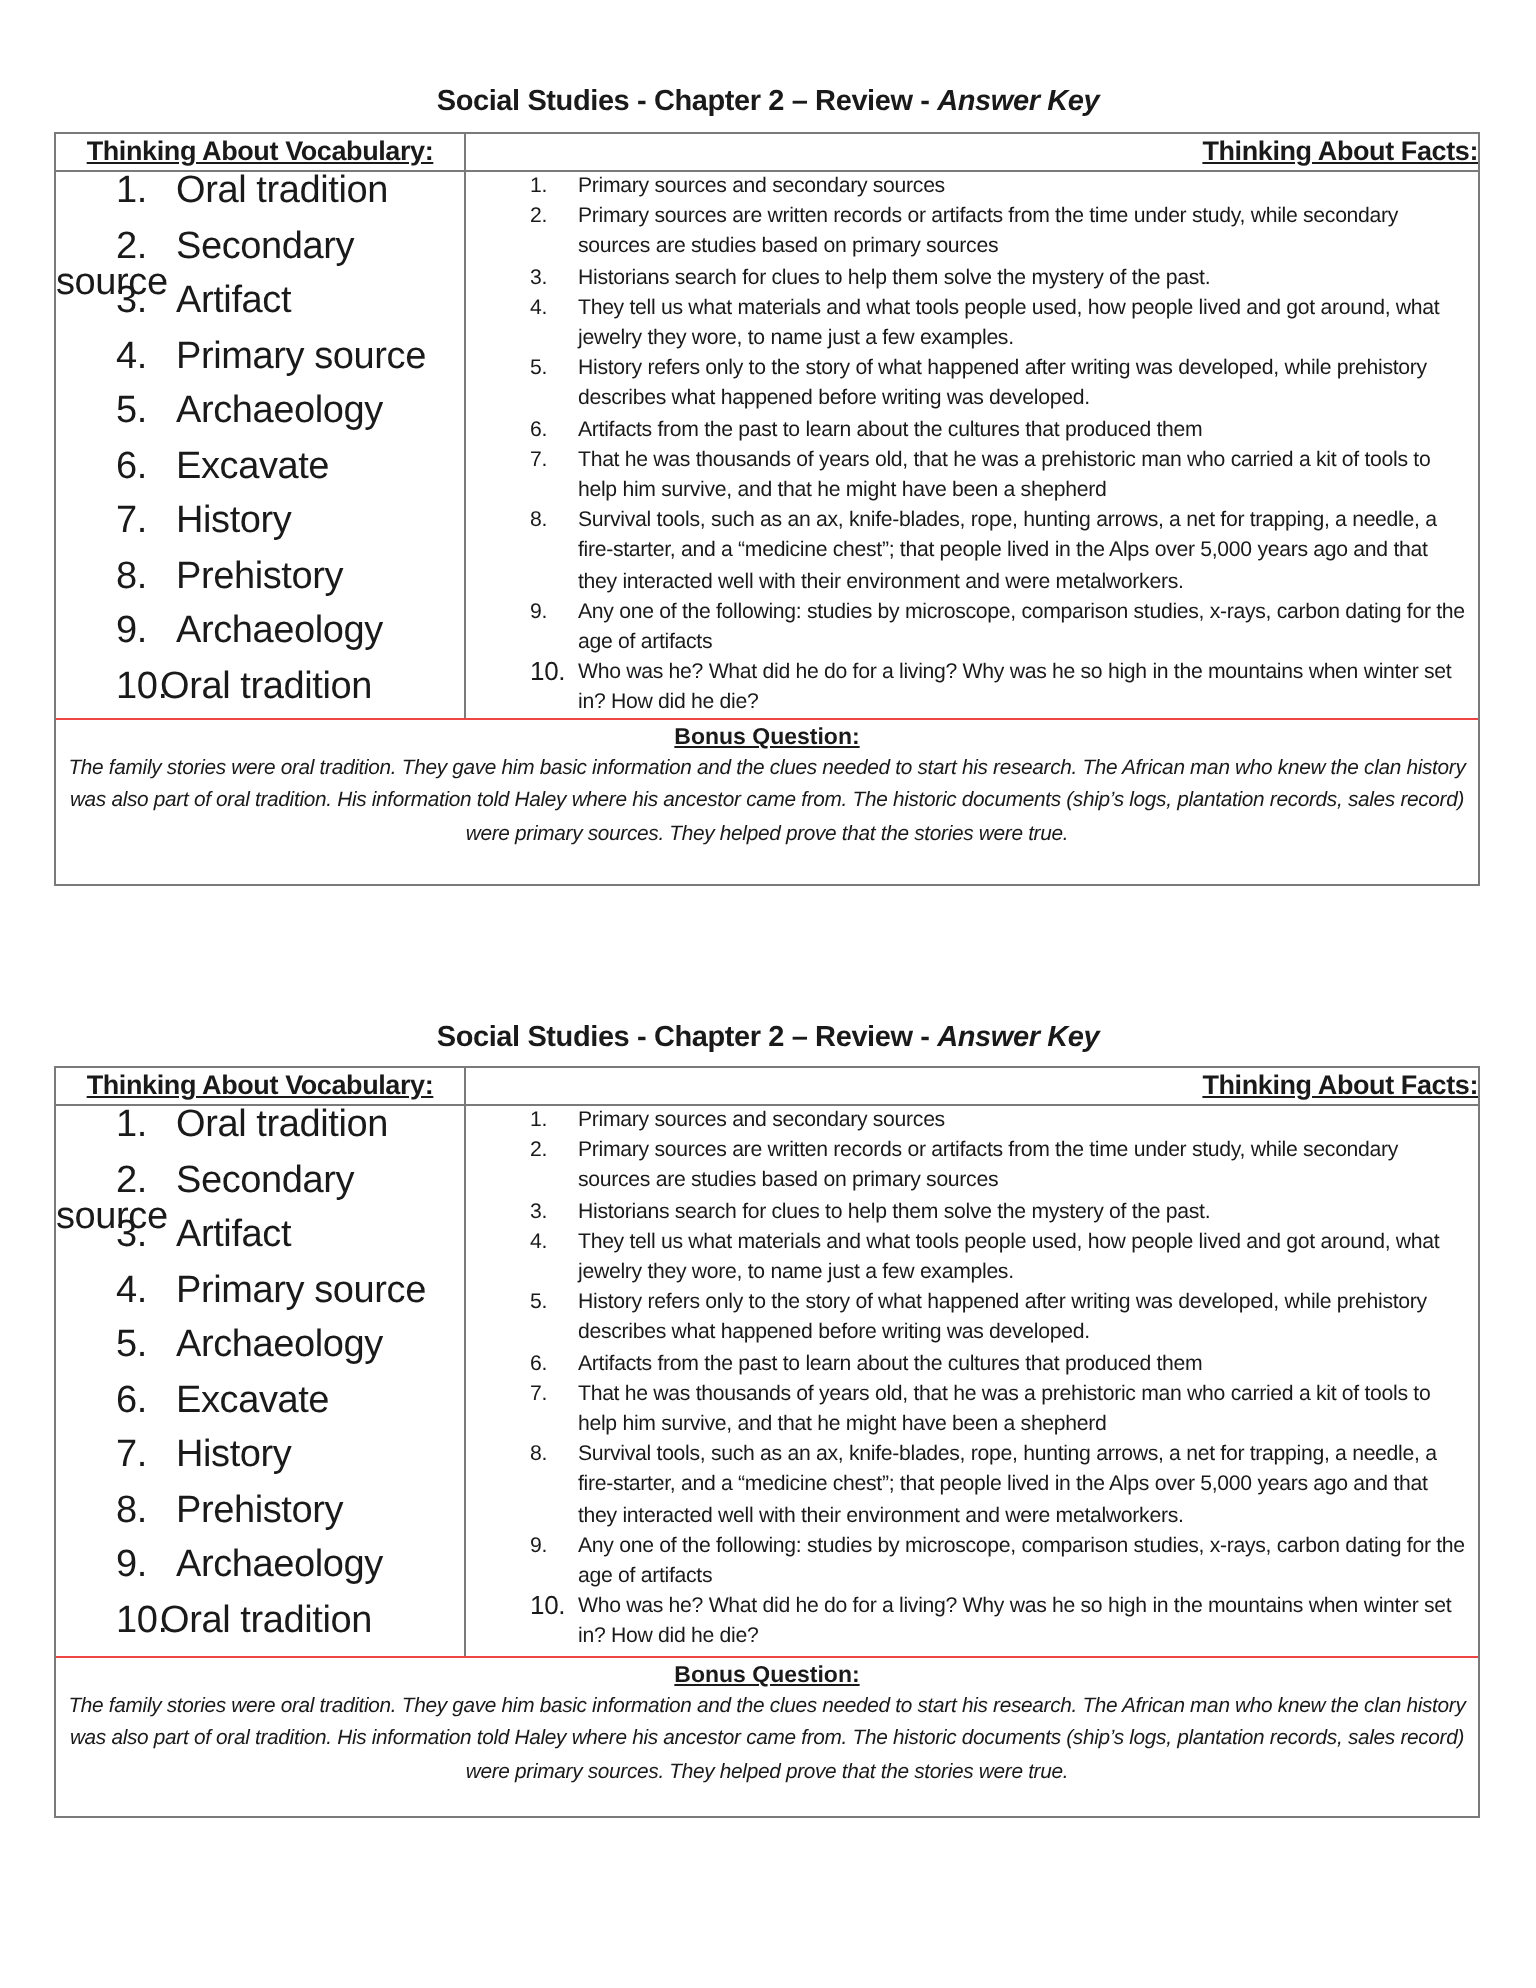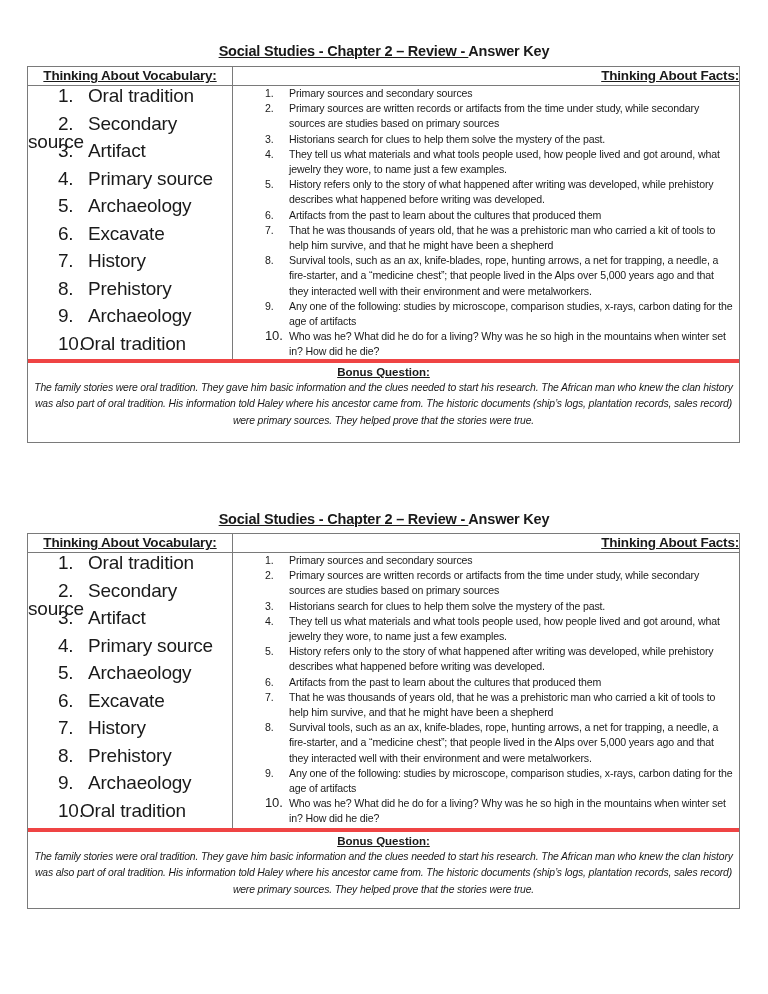--- a/index.html
+++ b/index.html
@@ -1,38 +1,38 @@
 <!DOCTYPE html>
 <html><head>
 <meta charset="utf-8">
 <style>
   html, body { margin: 0; padding: 0; background: #ffffff; }
   body { width: 768px; height: 994px; position: relative; overflow: hidden;
          font-family: "Liberation Sans", sans-serif; color: #1a1a1a; }
   .block { position: absolute; left: 0; width: 768px; }
   .title { position: absolute; left: 0; width: 768px; text-align: center;
            font-size: 14.5px; font-weight: bold; letter-spacing: -0.2px; }
-  .title .main { text-decoration: underline; }
-  .title .key { }
+  .title .main { }
+  .title .key { font-style: italic; }
   .box { position: absolute; left: 27px; width: 713px; border: 1px solid #7a7a7a; box-sizing: border-box; padding-left: 44px; }
   .hdr-row { position: absolute; left: 0; top: 0; width: 100%; height: 18px; border-bottom: 1px solid #7a7a7a; }
   .col-div { position: absolute; left: 204px; top: 0; width: 1px; background: #7a7a7a; }
   .hdr { position: absolute; top: 1px; font-size: 13.5px; font-weight: bold; text-decoration: underline; letter-spacing: -0.2px; }
   .hdr-vocab { left: 0; width: 204px; text-align: center; }
   .hdr-facts { left: 205px; width: 506px; text-align: right; }
   .vocab-list { position: absolute; left: 0; top: 20px; width: 204px; margin: 0; padding: 0; list-style: none; }
   .vocab-list li { height: 27.5px; font-size: 19px; line-height: 18px; letter-spacing: -0.2px; }
   .vocab-list .num { display: inline-block; width: 30px; text-align: left; padding-left: 30px; box-sizing: content-box; }
   .vocab-list .num.wide { width: 22px; }
   .facts-list { position: absolute; left: 205px; top: 19px; width: 500px; margin: 0; padding: 0; list-style: none; }
   .facts-list li { position: relative; font-size: 10.6px; line-height: 15.2px; padding-left: 56px; letter-spacing: -0.15px; }
   .facts-list li .fnum { position: absolute; left: 32px; top: 0; }
   .facts-list li.ten { font-size: 10.6px; }
   .facts-list li.ten .fnum { font-size: 13px; left: 32px; top: -1px; }
-  .bonus { position: absolute; left: 0; width: 100%; border-top: 4px solid #ef4444; }
+  .bonus { position: absolute; left: 0; width: 100%; border-top: 1px solid #ef4444; }
   .bonus-hdr { text-align: center; font-size: 11.5px; font-weight: bold; text-decoration: underline; margin-top: 2px; line-height: 14px; }
   .bonus-text { text-align: center; font-size: 10.4px; line-height: 16.3px; padding: 1px 6px 0 6px; letter-spacing: -0.15px; font-style: italic; }
 </style>
 </head>
 <body>
 
 <div class="block" style="top:0;">
   <div class="title" style="top:43px;">
     <span class="main">Social Studies - Chapter 2 – Review - </span><span class="key">Answer Key</span>
   </div>

